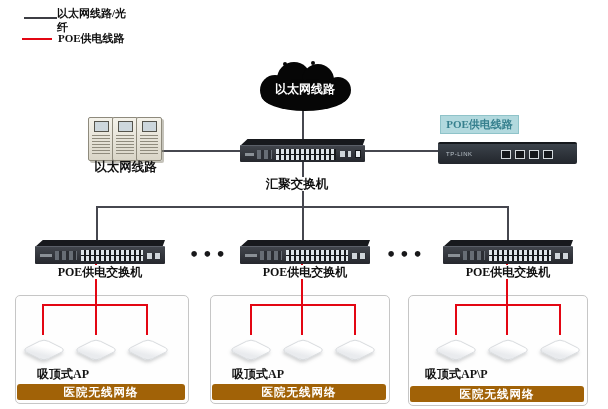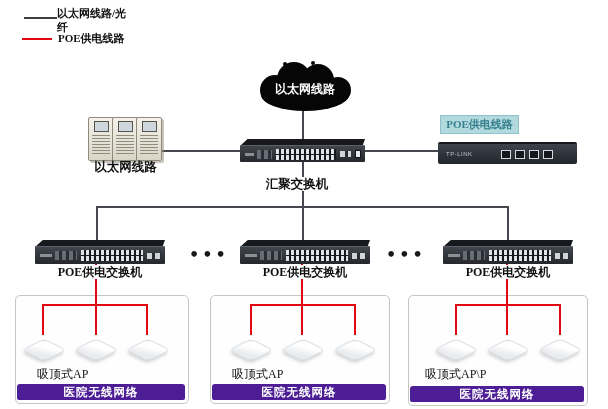--- a/index.html
+++ b/index.html
@@ -50,23 +50,23 @@
   
   .dots{position:absolute;font-size:16px;font-weight:700;letter-spacing:3px;color:#18181a;
         font-family:"DejaVu Sans",sans-serif;}
   
   .group{position:absolute;background:#fefefe;border:1px solid #c6c6c6;border-radius:5px;}
   .ap{position:absolute;width:44px;height:30px;}
   .ap-body{position:absolute;left:6px;top:0;width:30px;height:30px;border-radius:7px;
            background:linear-gradient(160deg,#ffffff 35%,#e9ebee 75%);
            border:1px solid #d3d6da;box-shadow:3px 4px 4px rgba(90,95,100,.25);
            transform:scaleY(.5) rotate(45deg);}
-  .ap-label{position:absolute;font-size:12px;font-weight:400;color:#151515;}
+  .ap-label{position:absolute;font-size:12px;font-weight:700;color:#151515;}
   .net-bar{position:absolute;left:2px;right:2px;bottom:2px;height:16px;line-height:16px;
-           background:#4c1d95;border-radius:3px 3px 2px 2px;color:#fff;text-align:center;
+           background:#a16207;border-radius:3px 3px 2px 2px;color:#fff;text-align:center;
            font-size:11.5px;font-weight:700;letter-spacing:1px;}
 </style>
 </head>
 <body>
 
 <div class="canvas">
 
   <div class="eth" style="left:24px;top:17px;width:33px;height:2px;background:#3d3e44;"></div>
   <div class="leg-text" style="left:57px;top:6px;width:92px;">以太网线路/光
 纤</div>

